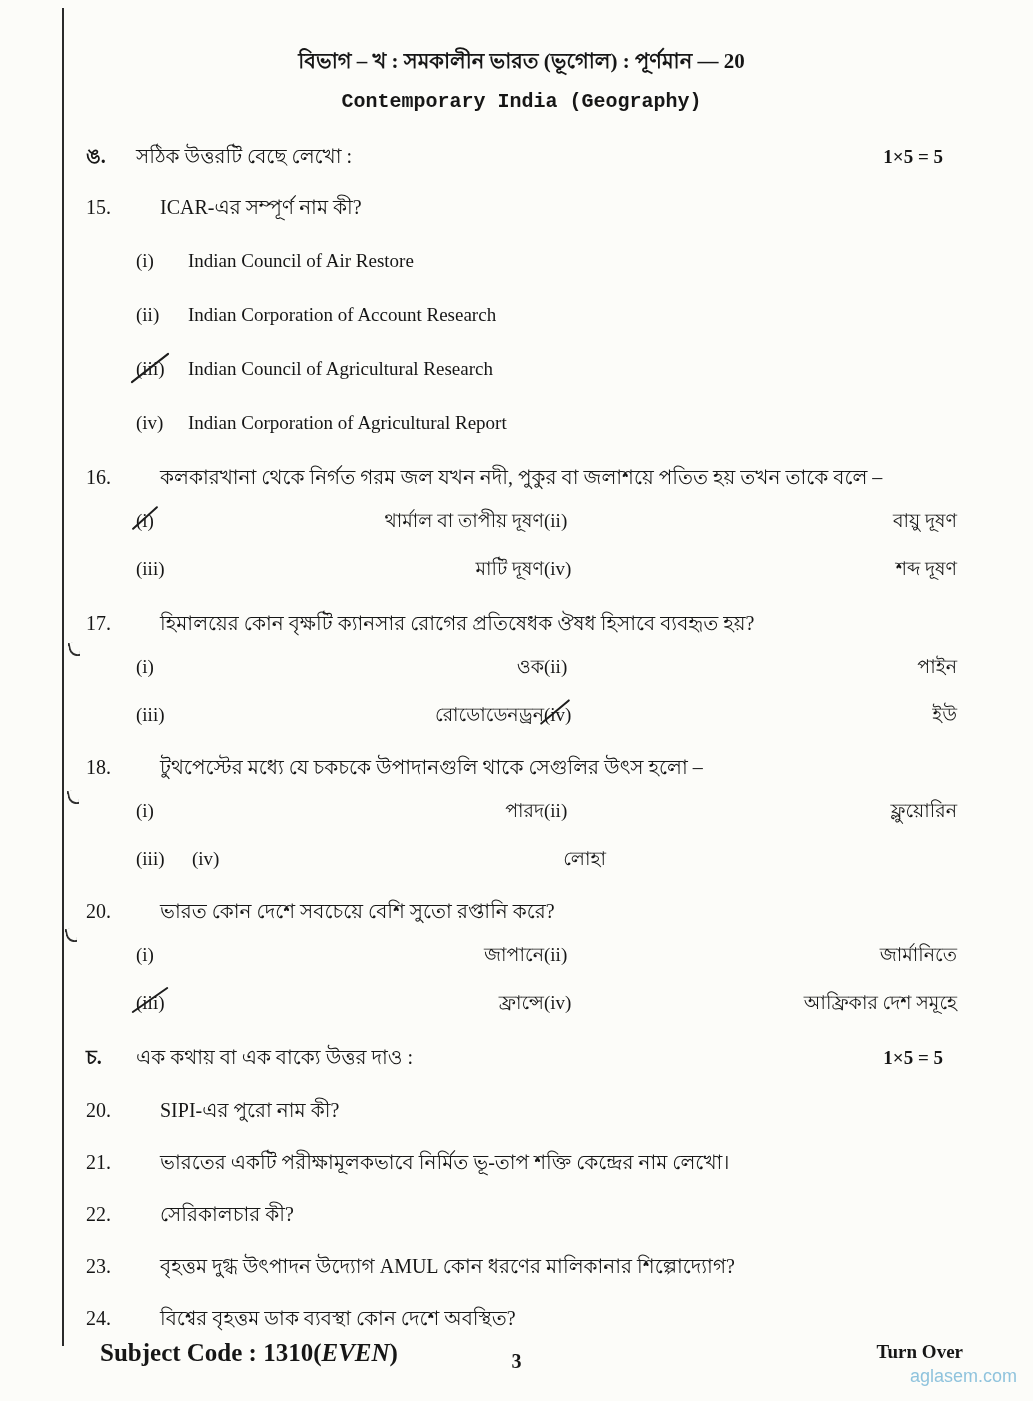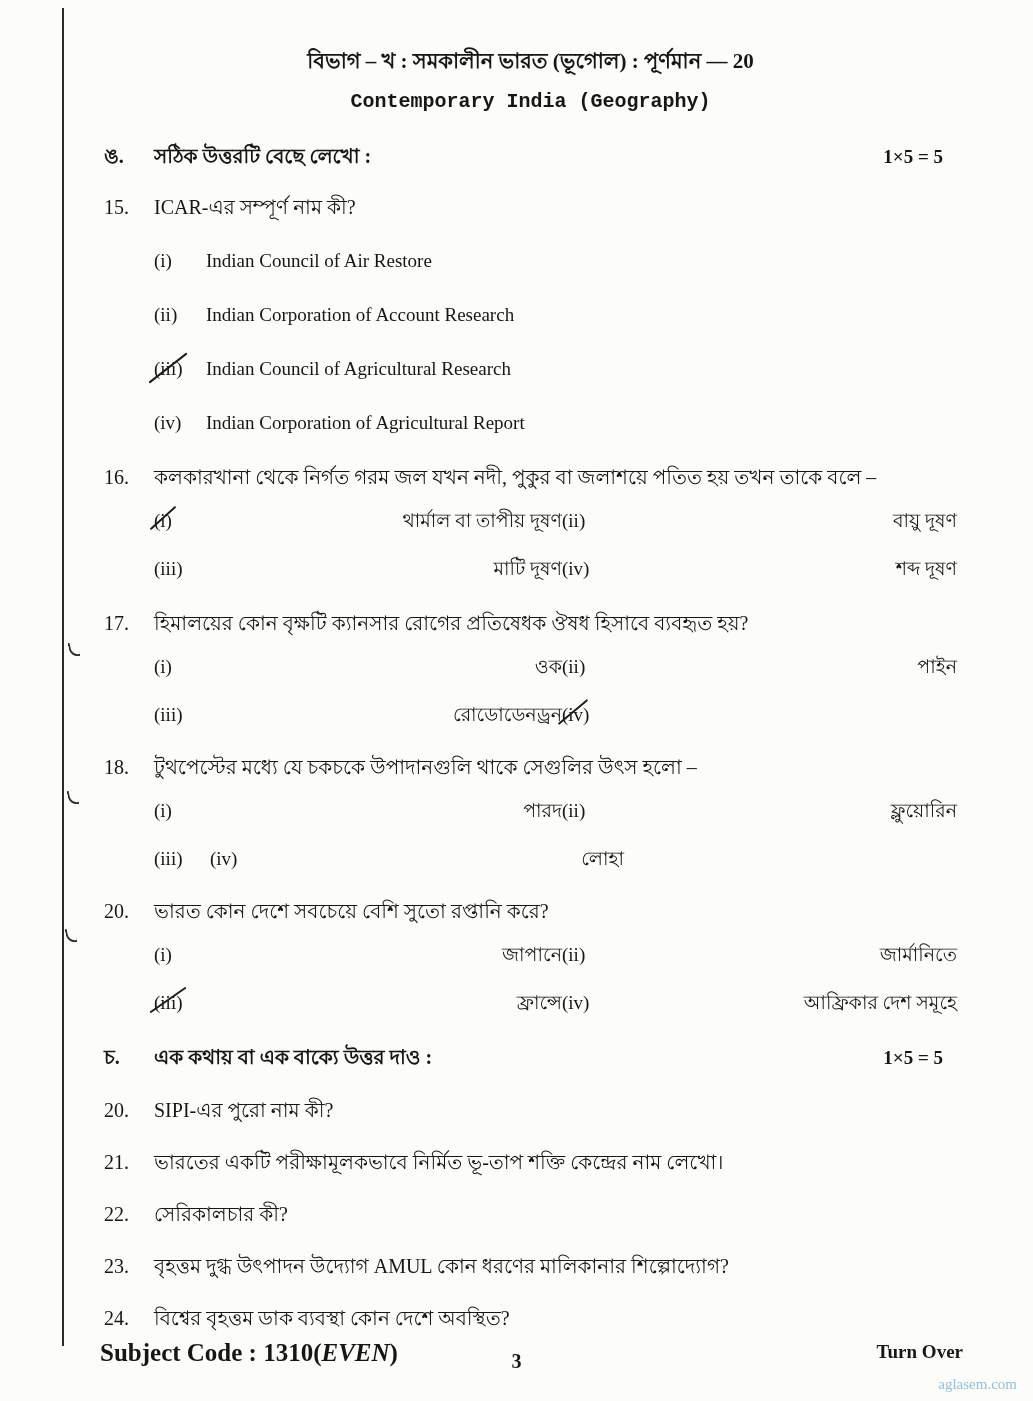--- a/index.html
+++ b/index.html
@@ -16,21 +16,21 @@
   .scan-line {
     position: absolute;
     left: 62px;
     top: 8px;
     width: 2px;
     height: 1338px;
     background: #2b2b2b;
   }
   .content {
     position: absolute;
-    left: 104px;
+    left: 86px;
     top: 46px;
     right: 76px;
   }
   .hdr-bn {
     text-align: center;
     font-weight: bold;
     font-size: 21px;
     line-height: 30px;
   }
   .hdr-en {
@@ -41,26 +41,26 @@
     margin-top: 12px;
     font-family: Liberation Mono, monospace;
   }
   .sec-row {
     display: flex;
     align-items: baseline;
     margin-top: 26px;
     line-height: 28px;
   }
   .sec-marker { width: 50px; font-weight: bold; font-size: 20px; }
-  .sec-instr  { font-weight: bold; font-size: 20px; }
+  .sec-instr  { font-weight: normal; font-size: 20px; }
   .marks      { margin-left: auto; font-weight: bold; font-size: 19px; padding-right: 14px; }
 
   .q-row { display: flex; align-items: center; line-height: 28px; }
   .q-num { flex: 0 0 50px; font-size: 20px; }
-  .q-text { font-size: 20px; }
+  .q-text { font-size: 20px; margin-left: 24px; }
 
   .mt-q15 { margin-top: 22px; }
   .opts-single { margin-left: 50px; }
   .opt-row { display: flex; position: relative; margin-top: 26px; line-height: 28px; }
   .opt-label { flex: 0 0 52px; font-size: 19px; }
   .opt-text  { font-size: 19px; text-align: right; }
 
   .q-mt { margin-top: 26px; }
   .q-mt-sm { margin-top: 24px; }
 
@@ -121,23 +121,23 @@
     position: absolute;
     right: 70px;
     bottom: 38px;
     font-weight: bold;
     font-size: 19px;
     text-align: right;
   }
   .watermark {
     position: absolute;
     right: 16px;
-    bottom: 8px;
-    font-family: Liberation Serif, serif;
-    font-size: 15px;
+    bottom: 14px;
+    font-family: Liberation Sans, sans-serif;
+    font-size: 18px;
     color: #8fc3dd;
   }
 </style>
 </head>
 <body>
 
 <div class="page">
   <div class="scan-line"></div>
 
   <span class="pen-squiggle sq-17"></span>
@@ -206,20 +206,21 @@
       </div>
       <div class="opt-grid">
         <span class="pen-stroke stroke-q17"></span>
         <span class="opt-label">(i)</span>
         <span class="opt-text">ওক</span>
         <span class="opt-label">(ii)</span>
         <span class="opt-text">পাইন</span>
         <span class="opt-label">(iii)</span>
         <span class="opt-text">রোডোডেনড্রন</span>
         <span class="opt-label">(iv)</span>
+        <span class="opt-text">ইউ</span>
       </div>
     </div>
 
     <div class="q-block">
       <div class="q-row q-mt-sm">
         <span class="q-num">18.</span>
         <span class="q-text">টুথপেস্টের মধ্যে যে চকচকে উপাদানগুলি থাকে সেগুলির উৎস হলো –</span>
       </div>
       <div class="opt-grid">
         <span class="opt-label">(i)</span>

